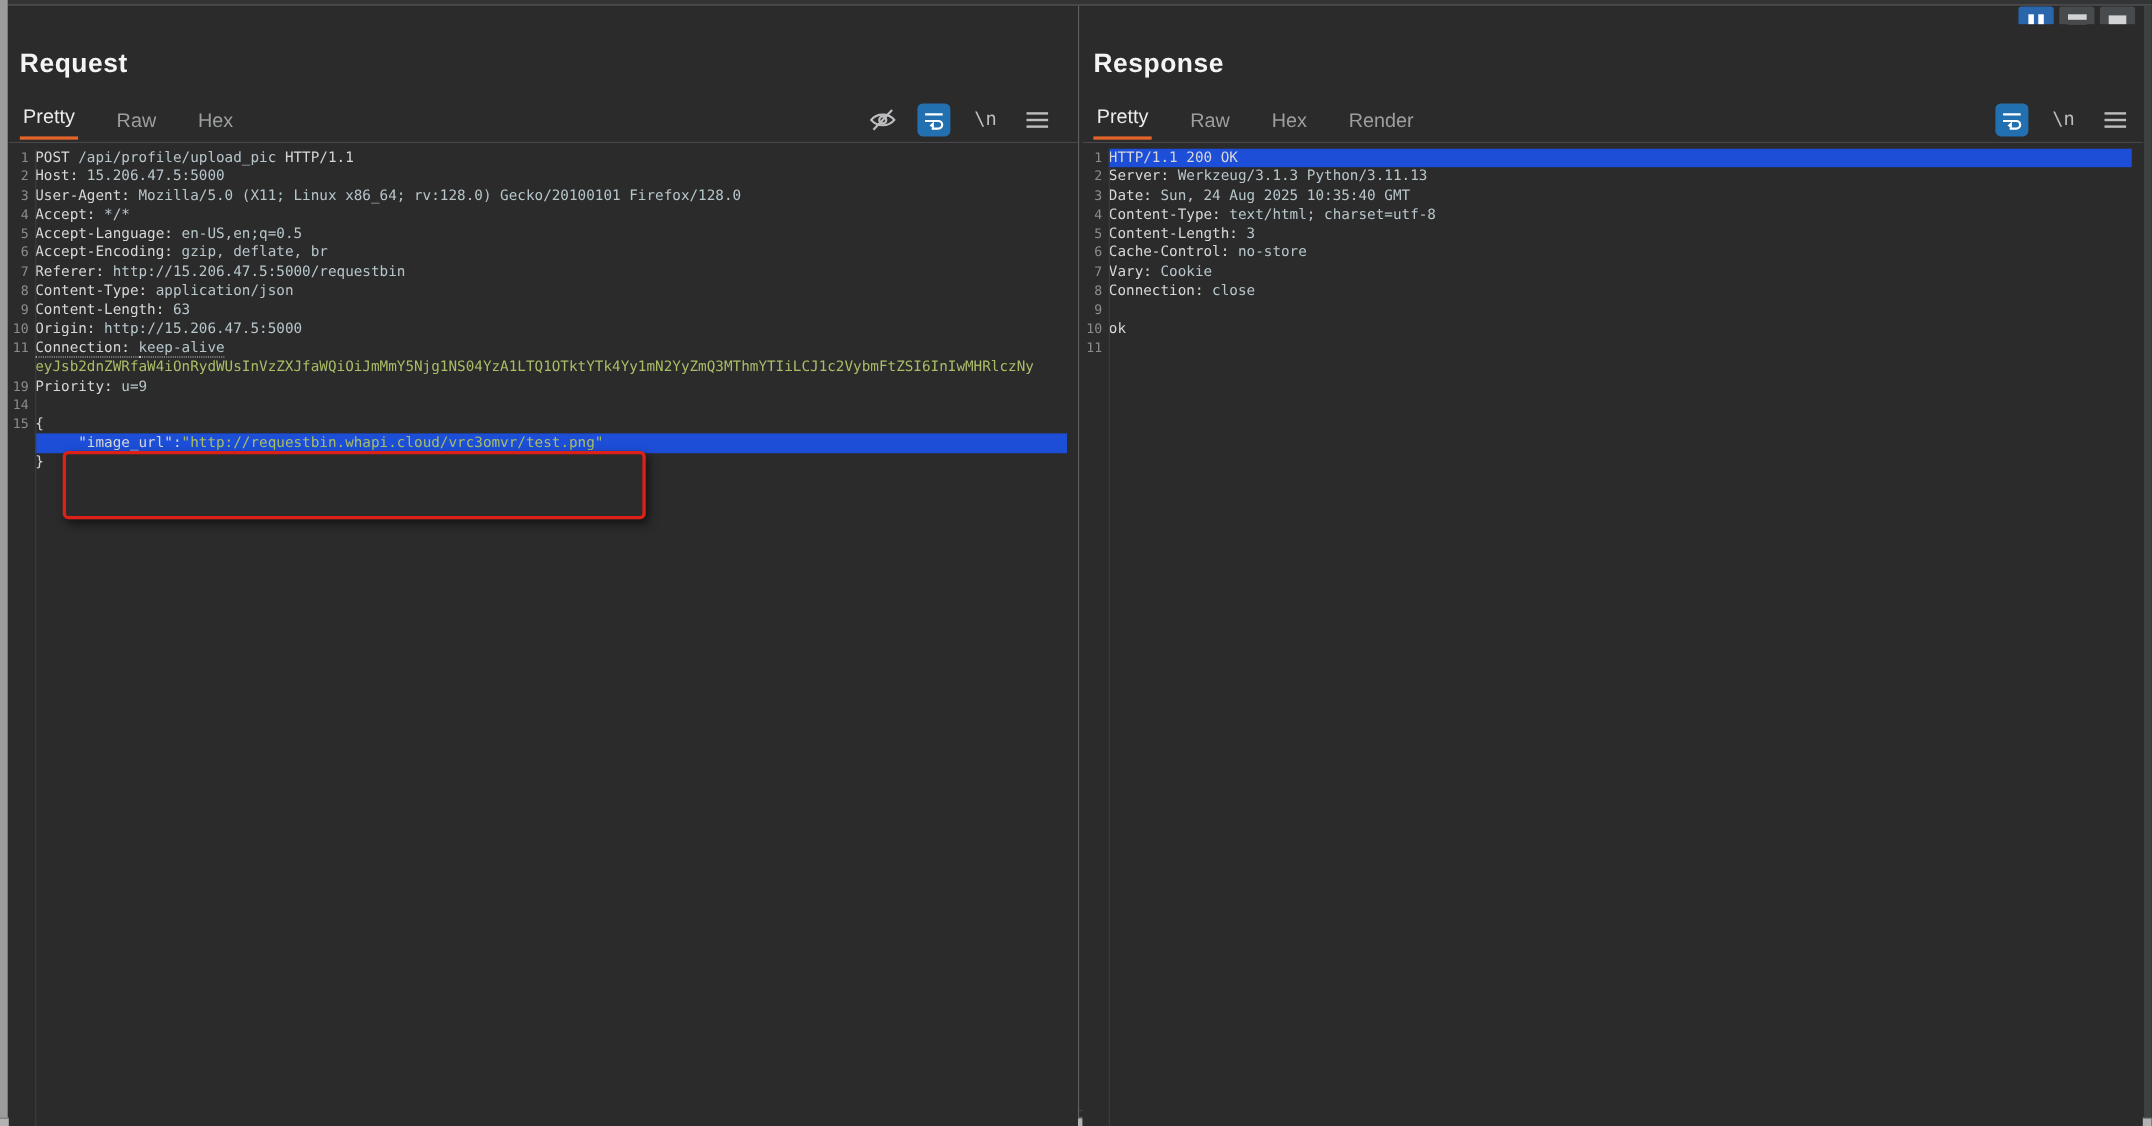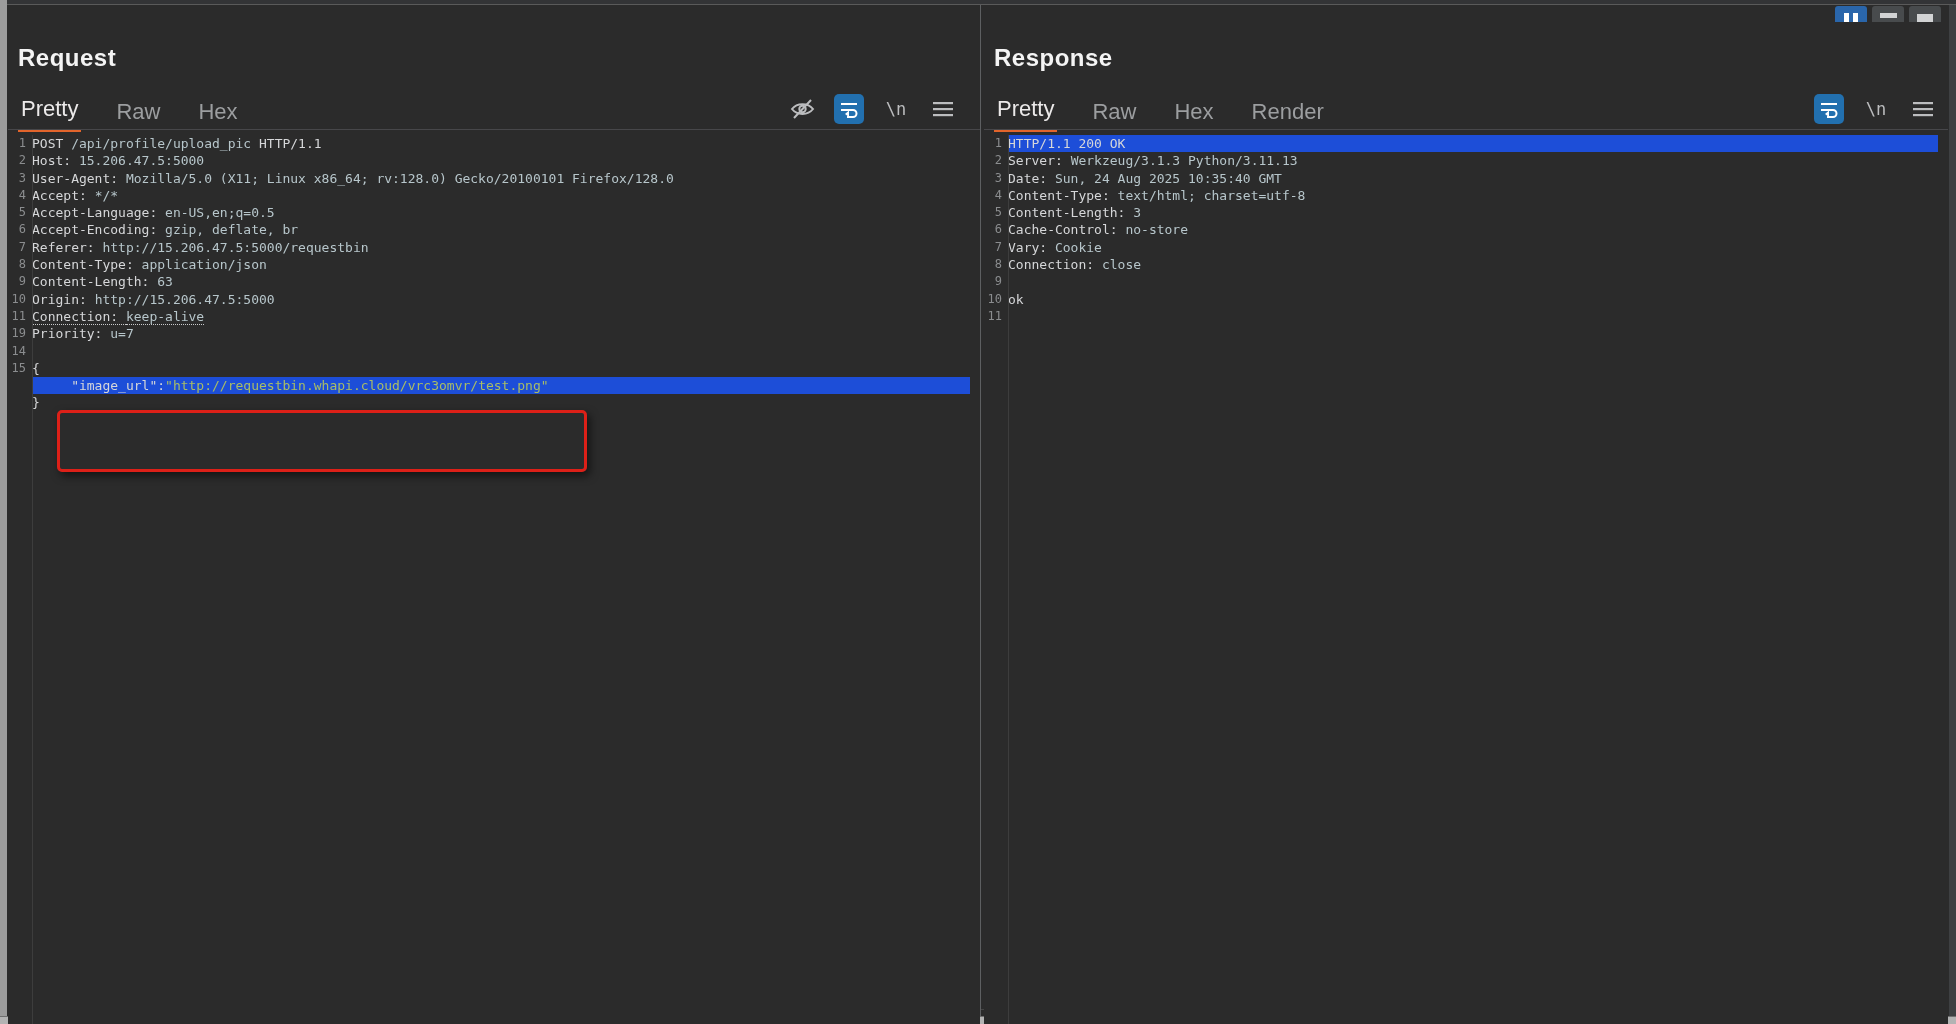--- a/index.html
+++ b/index.html
@@ -10,21 +10,21 @@
   .chrome-right{position:absolute;left:1949px;top:5px;width:7px;height:1011px;background:#3e4042;}
   .panel-bottomline{position:absolute;left:8px;top:1009px;width:1940px;height:1px;background:#454545;}
 
   .panel{position:absolute;top:22px;height:1011px;background:#2b2b2b;}
   #request-panel{left:8px;width:972px;}
   #response-panel{left:984px;width:964px;}
   .splitter{position:absolute;left:980px;top:5px;width:1px;height:1011px;background:#5d5f61;cursor:col-resize;}
 
   .panel-title{position:absolute;left:10px;top:22px;font-size:24px;font-weight:bold;color:#f4f4f4;letter-spacing:.5px;}
   .tabs{position:absolute;left:10px;top:74px;display:flex;gap:32px;align-items:flex-end;}
-  .tab{font-size:22px;color:#9c9ea0;padding:0 3px 7px 3px;cursor:pointer;}
+  .tab{font-size:18px;color:#9c9ea0;padding:0 3px 7px 3px;cursor:pointer;}
   .tab.active{color:#eceaea;border-bottom:3px solid #e2642b;}
   .tabsep{position:absolute;left:0;right:0;top:107px;height:1px;background:#47474a;}
 
   .toolbar{position:absolute;top:70px;display:flex;gap:17px;align-items:center;height:34px;}
   #request-panel .toolbar{right:22px;}
   #response-panel .toolbar{right:10px;}
   .tool{width:30px;height:30px;display:flex;align-items:center;justify-content:center;cursor:pointer;}
   .tool.wrap-on{background:#2270af;border-radius:5px;}
   .nl-label{font-family:"DejaVu Sans Mono",monospace;font-size:17px;color:#bcbdbf;}
 
@@ -114,21 +114,22 @@
       <div class="row"><span class="gut">2</span><span class="content"><span class="t-plain">Host: </span><span class="t-val">15.206.47.5:5000</span></span></div>
       <div class="row"><span class="gut">3</span><span class="content"><span class="t-plain">User-Agent: </span><span class="t-val">Mozilla/5.0 (X11; Linux x86_64; rv:128.0) Gecko/20100101 Firefox/128.0</span></span></div>
       <div class="row"><span class="gut">4</span><span class="content"><span class="t-plain">Accept: </span><span class="t-val">*/*</span></span></div>
       <div class="row"><span class="gut">5</span><span class="content"><span class="t-plain">Accept-Language: </span><span class="t-val">en-US,en;q=0.5</span></span></div>
       <div class="row"><span class="gut">6</span><span class="content"><span class="t-plain">Accept-Encoding: </span><span class="t-val">gzip, deflate, br</span></span></div>
       <div class="row"><span class="gut">7</span><span class="content"><span class="t-plain">Referer: </span><span class="t-val">http://15.206.47.5:5000/requestbin</span></span></div>
       <div class="row"><span class="gut">8</span><span class="content"><span class="t-plain">Content-Type: </span><span class="t-val">application/json</span></span></div>
       <div class="row"><span class="gut">9</span><span class="content"><span class="t-plain">Content-Length: </span><span class="t-val">63</span></span></div>
       <div class="row"><span class="gut">10</span><span class="content"><span class="t-plain">Origin: </span><span class="t-val">http://15.206.47.5:5000</span></span></div>
       <div class="row"><span class="gut">11</span><span class="content"><span class="t-plain u">Connection: </span><span class="t-val u">keep-alive</span></span></div>
-      <div class="row"><span class="gut">19</span><span class="content"><span class="t-plain">Priority: </span><span class="t-val">u=7</span></span></div>
+      <div class="row"><span class="gut"></span><span class="content"><span class="t-green">eyJsb2dnZWRfaW4iOnRydWUsInVzZXJfaWQiOiJmMmY5Njg1NS04YzA1LTQ1OTktYTk4Yy1mN2YyZmQ3MThmYTIiLCJ1c2VybmFtZSI6InIwMHRlczNy</span></span></div>
+      <div class="row"><span class="gut">19</span><span class="content"><span class="t-plain">Priority: </span><span class="t-val">u=9</span></span></div>
       <div class="row"><span class="gut">14</span><span class="content"></span></div>
       <div class="row"><span class="gut">15</span><span class="content"><span class="t-plain">{</span></span></div>
       <div class="row hl"><span class="gut"></span><span class="content"><span class="t-plain">     "image_url"</span><span class="t-plain">:</span><span class="t-green">"http://requestbin.whapi.cloud/vrc3omvr/test.png"</span></span></div>
       <div class="row"><span class="gut"></span><span class="content"><span class="t-plain">}</span></span></div>
     </div>
   <div class="annot-box"></div>
 </div>
 
 <div class="panel" id="response-panel">
   <div class="panel-title">Response</div>

